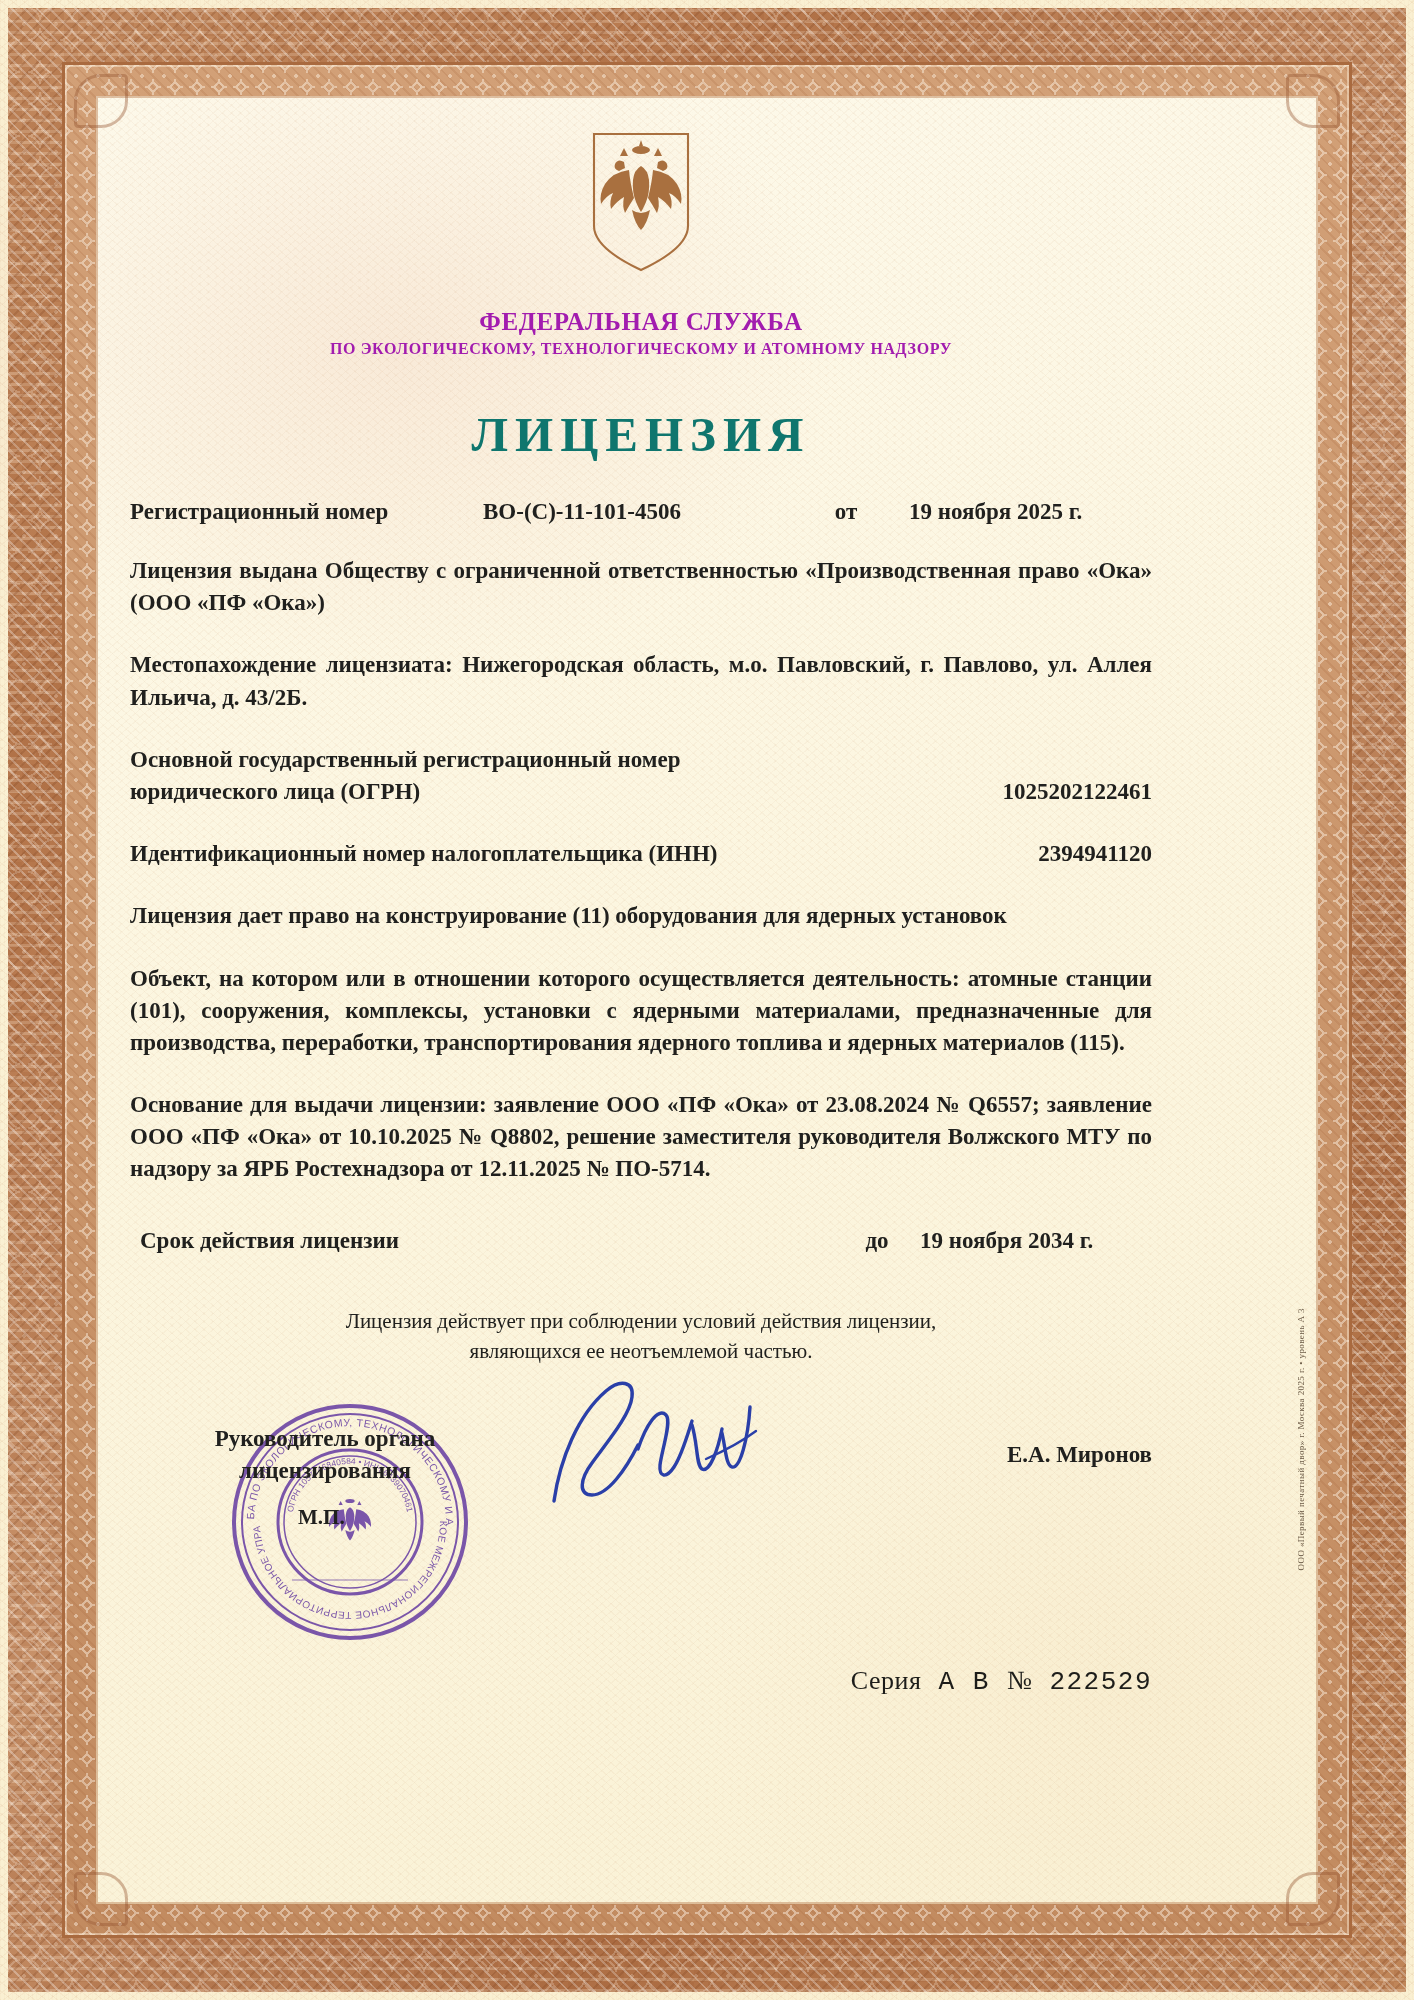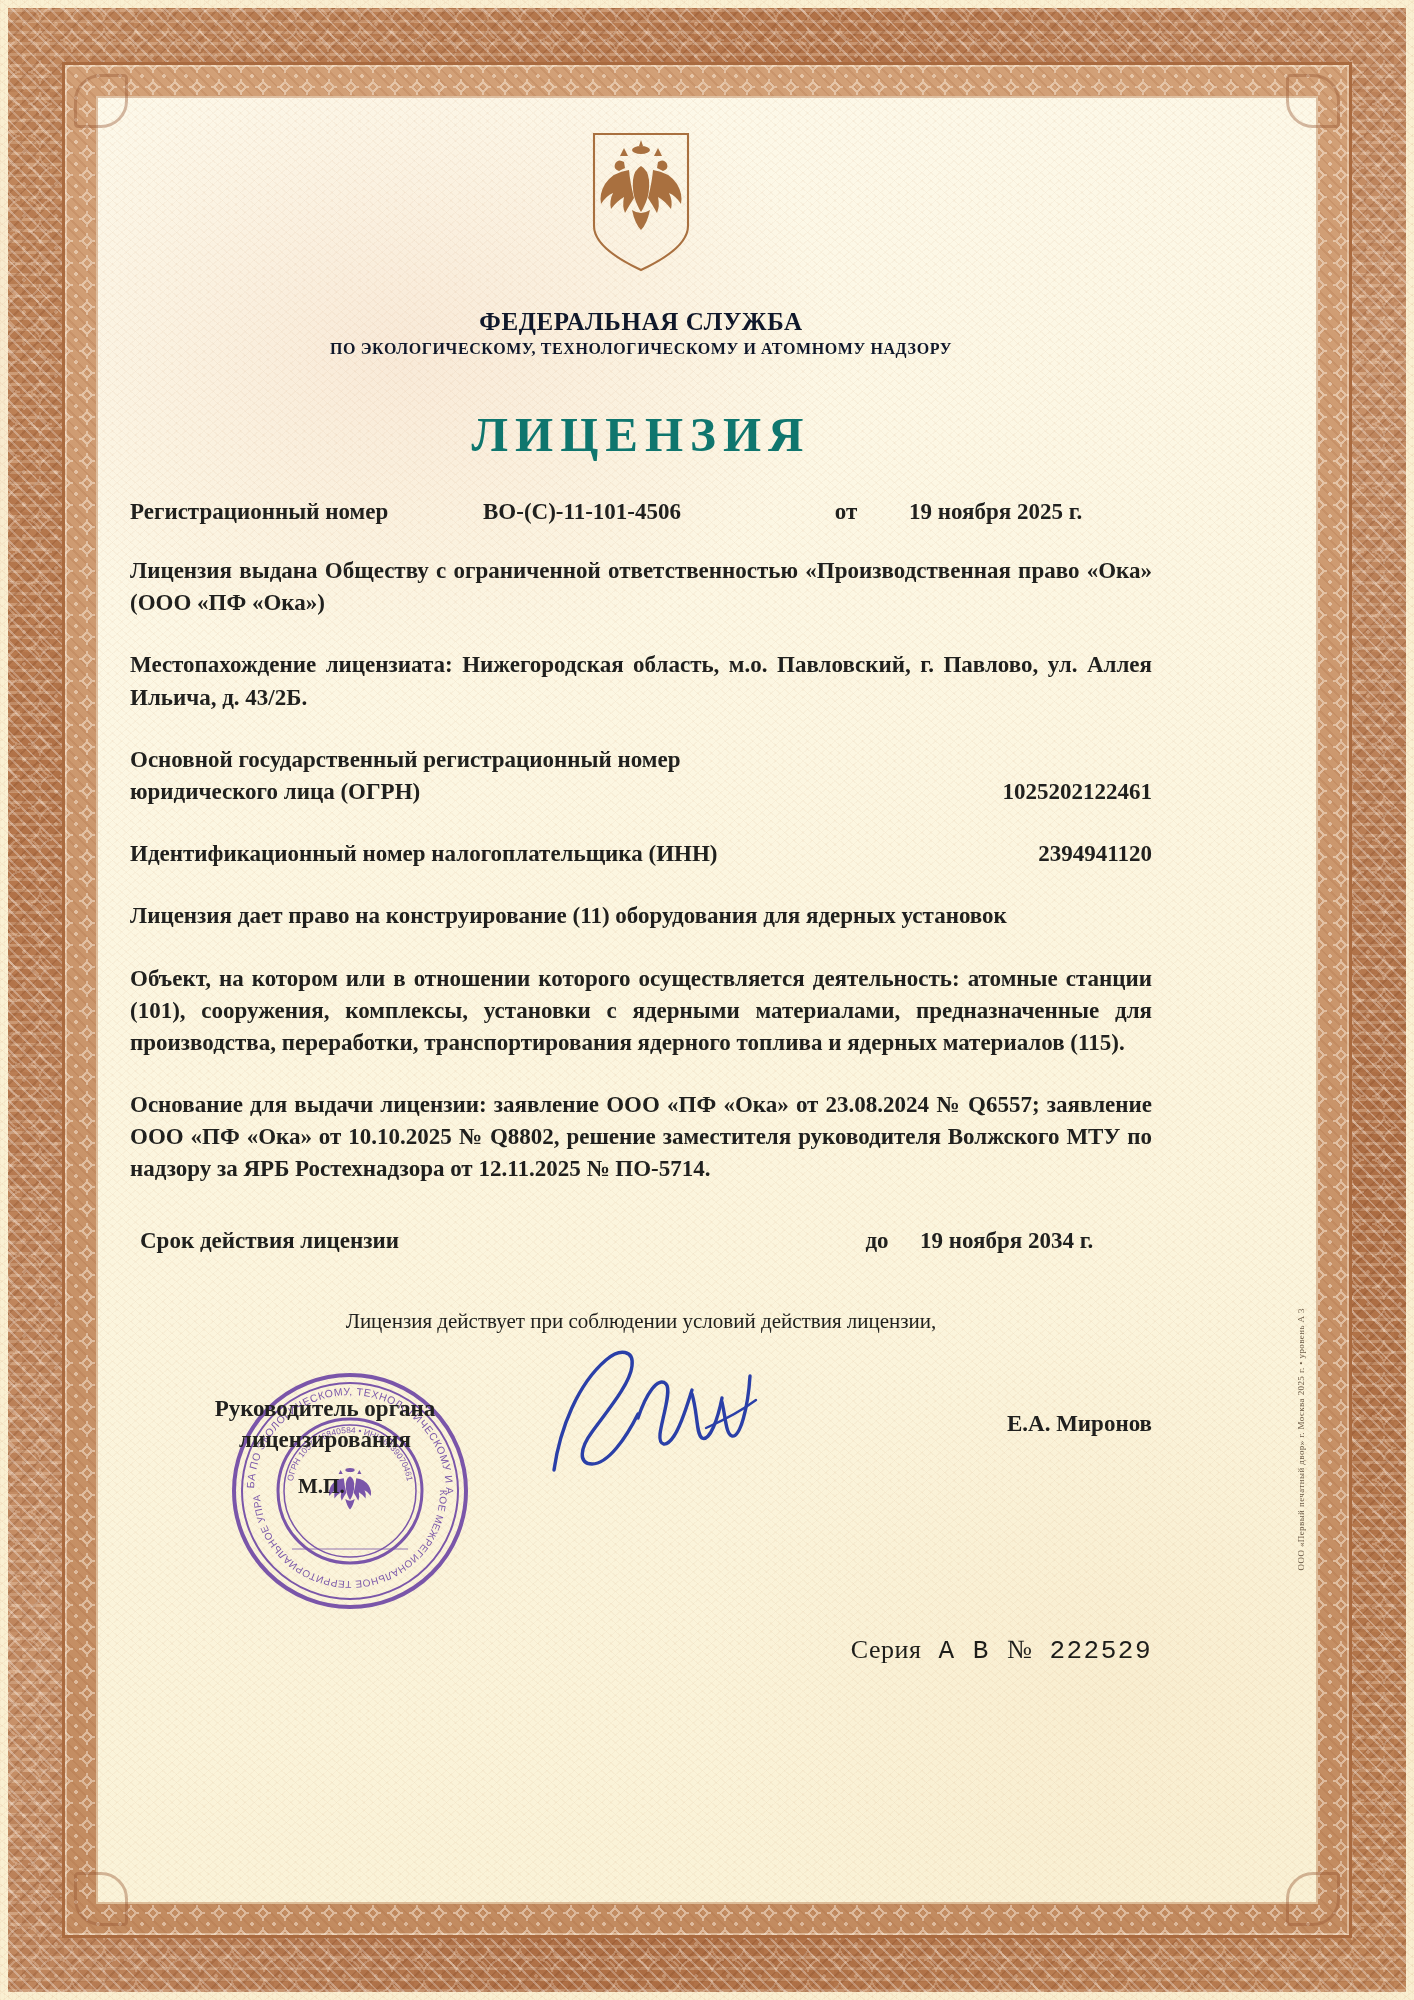--- a/index.html
+++ b/index.html
@@ -117,21 +117,21 @@
     color:#20201e;
   }
 
   .emblem-wrap{ text-align:center; margin-top:10px; }
   .emblem{ display:inline-block; }
 
   .org-line{
     text-align:center;
     font-weight:bold;
     letter-spacing:.6px;
-    color:#0f172a;
+    color:#a21caf;
   }
   .org-l1{ font-size:25px; margin-top:24px; }
   .org-l2{ font-size:16px; margin-top:4px; }
 
   .doc-title{
     text-align:center;
     font-size:49px;
     font-weight:bold;
     letter-spacing:7px;
     margin-top:48px;
@@ -328,20 +328,21 @@
     <div class="para">Основание для выдачи лицензии: заявление ООО «ПФ «Ока» от 23.08.2024 № Q6557; заявление ООО «ПФ «Ока» от 10.10.2025 № Q8802, решение заместителя руководителя Волжского МТУ по надзору за ЯРБ Ростехнадзора от 12.11.2025 № ПО-5714.</div>
 
     <div class="term-row">
       <span class="k">Срок действия лицензии</span>
       <span class="do">до</span>
       <span class="v">19 ноября 2034 г.</span>
     </div>
 
     <div class="note">
       <div>Лицензия действует при соблюдении условий действия лицензии,</div>
+      <div>являющихся ее неотъемлемой частью.</div>
     </div>
 
     <div class="sign-block">
 
       <svg class="stamp" viewBox="0 0 268 250">
         <g transform="translate(134,125)">
           <circle r="116" fill="none" stroke="#5b2f9e" stroke-width="4"></circle>
           <circle r="108" fill="none" stroke="#5b2f9e" stroke-width="2"></circle>
           <circle r="72" fill="none" stroke="#5b2f9e" stroke-width="3"></circle>
           <circle r="66" fill="none" stroke="#5b2f9e" stroke-width="1.5"></circle>

